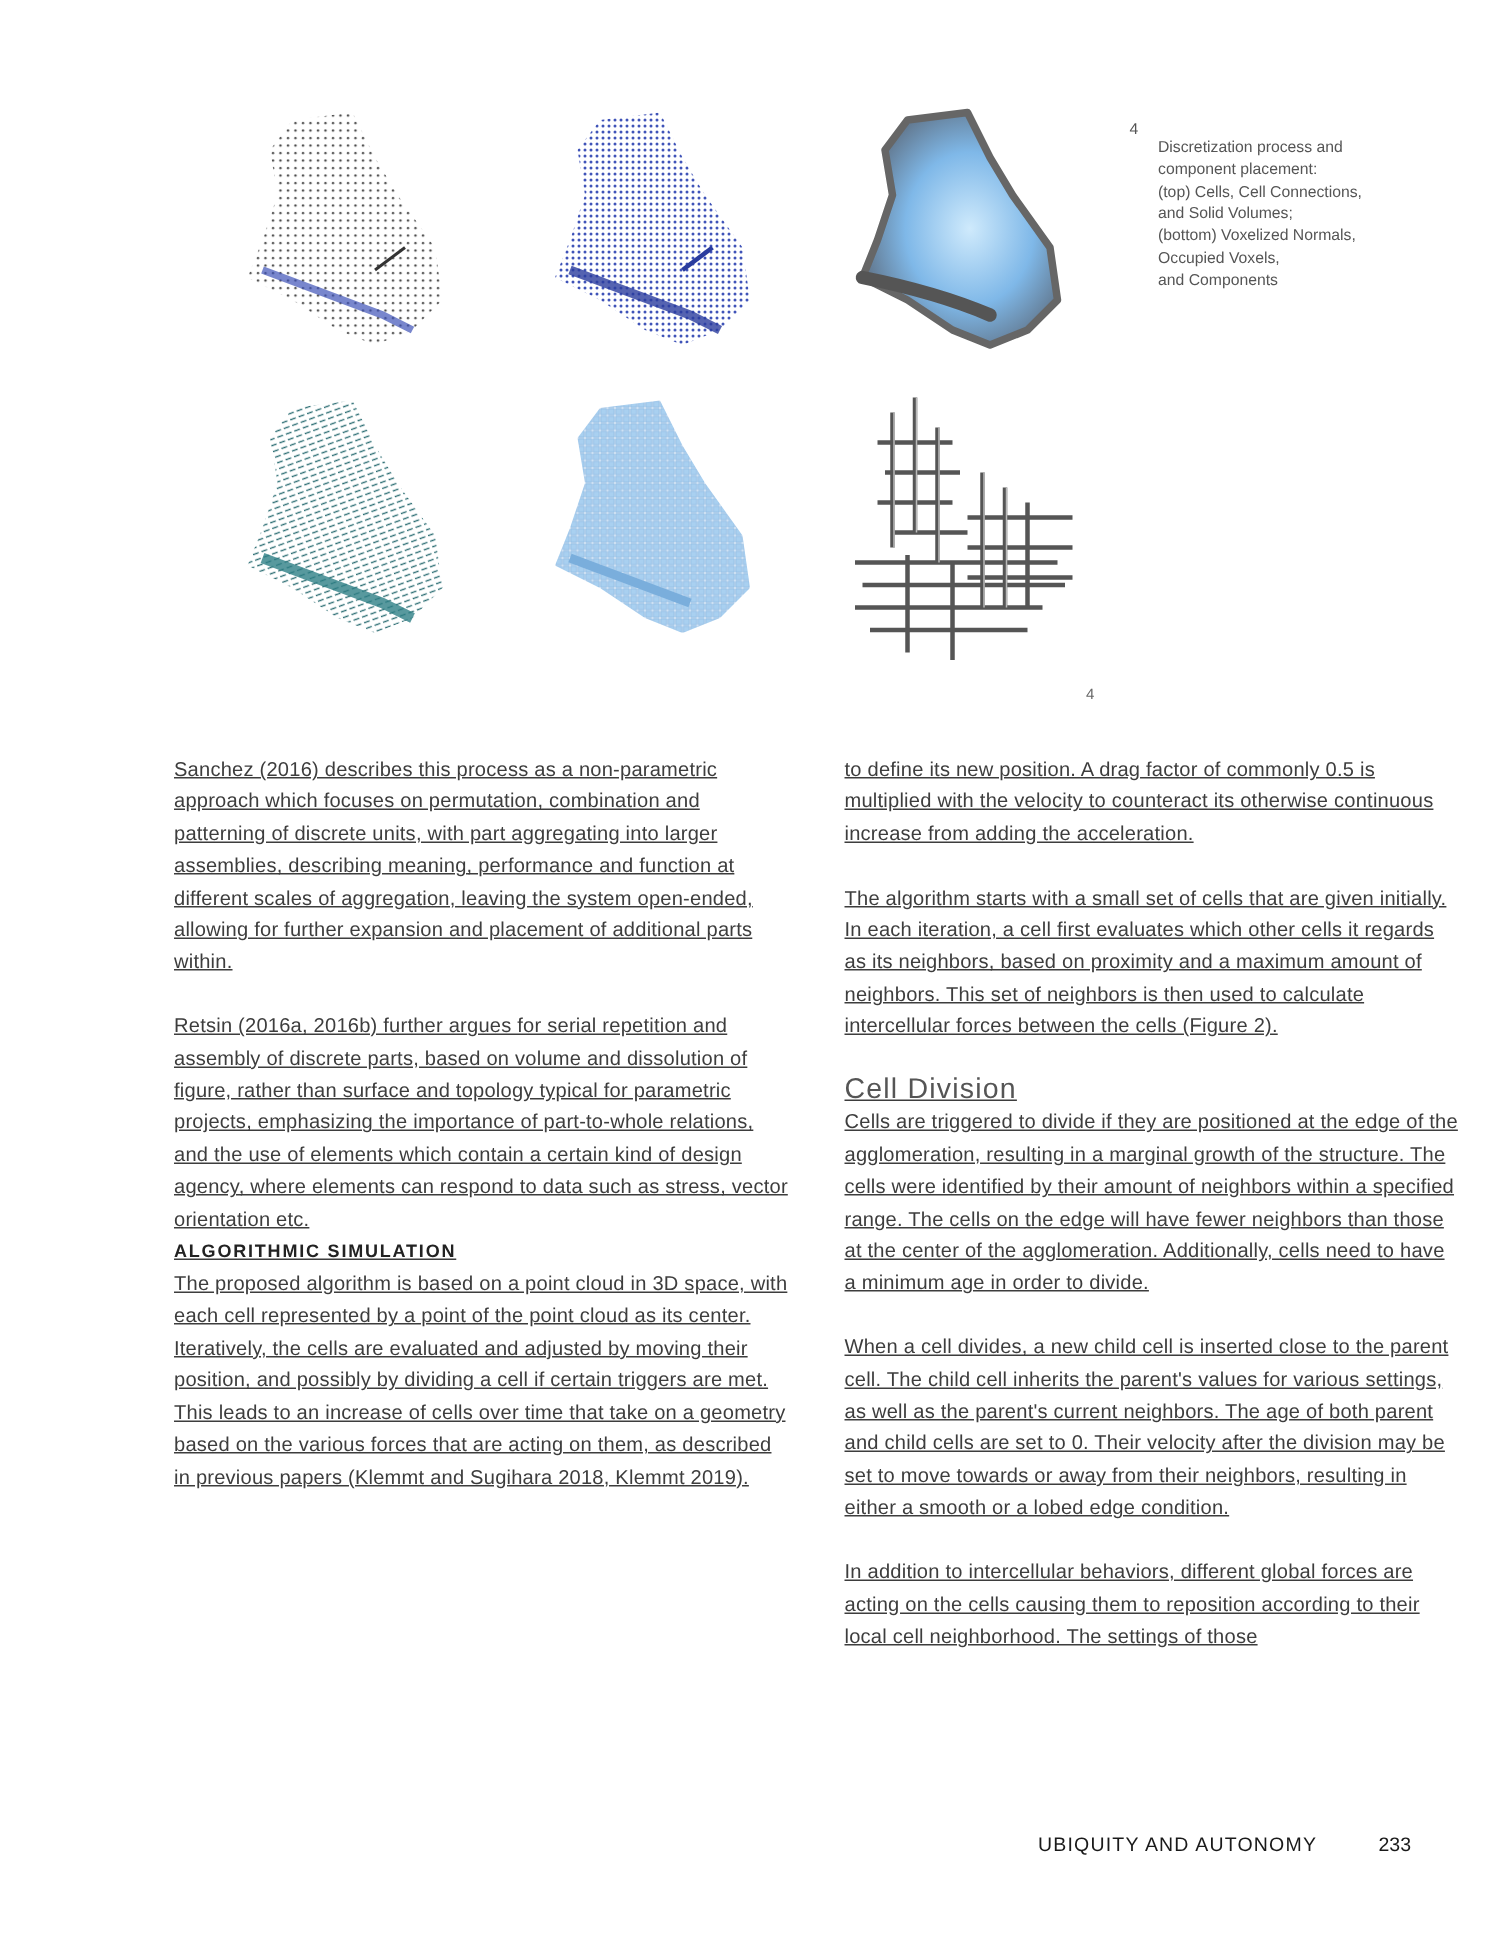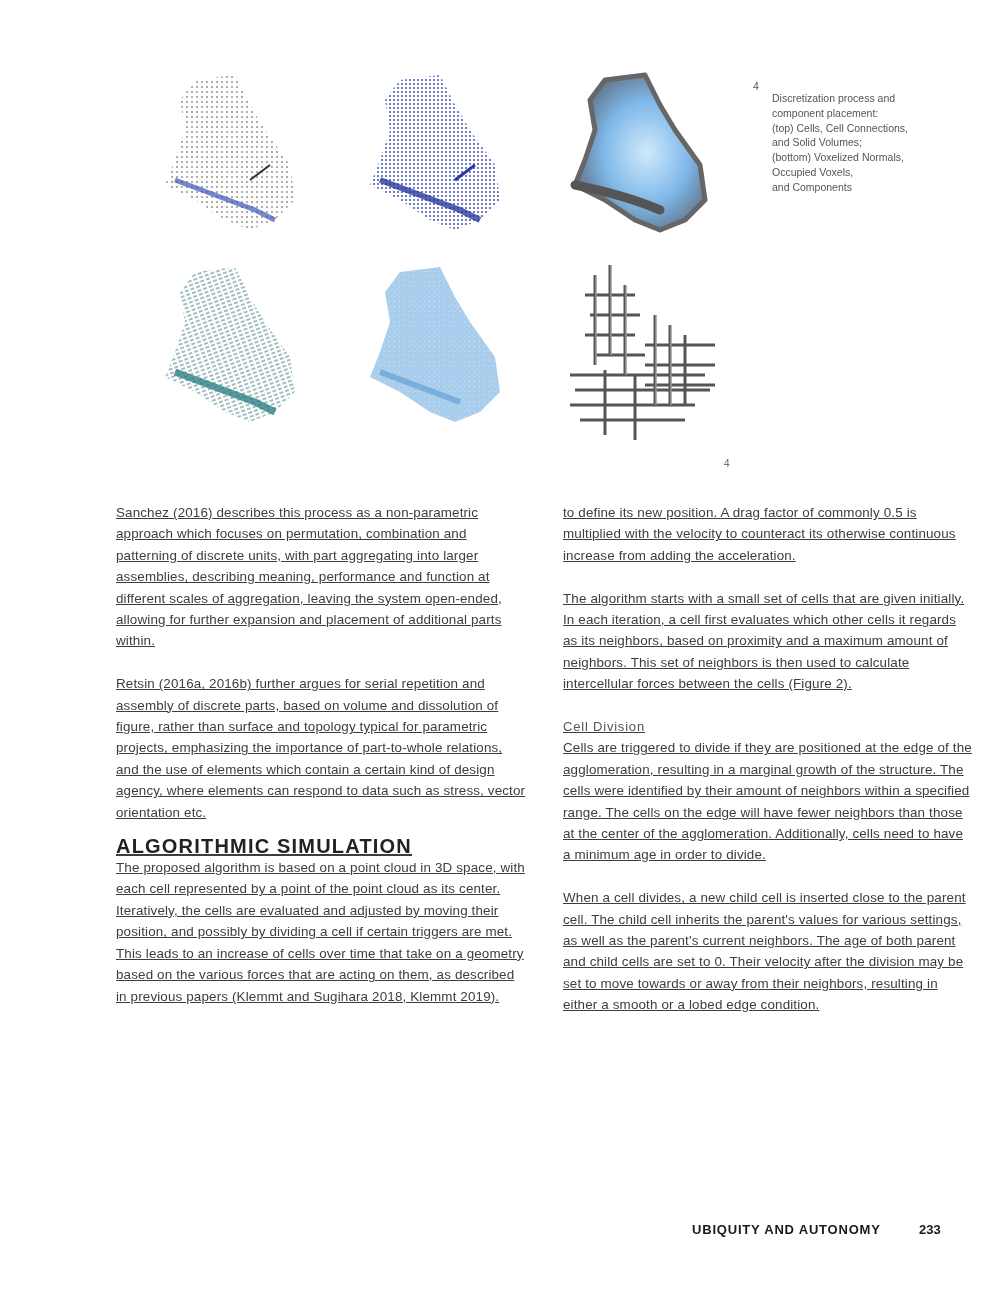--- a/index.html
+++ b/index.html
@@ -8,23 +8,23 @@
   .fig { position:absolute; }
   .fig svg { display:block; }
   .caption { position:absolute; left:753px; top:79px; width:200px;
              font-size:10.5px; line-height:14.8px; color:#555; }
   .caption .num { position:absolute; left:0; top:0; }
   .caption .txt { position:absolute; left:19px; top:12px; white-space:pre-line; width:180px; }
   .fig-label { position:absolute; left:724px; top:458px; font-size:10px; color:#666; }
   .col { position:absolute; width:430px; font-size:13.4px; line-height:21.4px; color:#3d3d3d; letter-spacing:0.15px;text-decoration:underline; }
   .col p { margin:0; }
   .col .gap { height:21.4px; }
-  .h2 { font-size:20px; font-weight:bold; letter-spacing:1.2px; color:#222; line-height:22px; margin-top:12px; }
-  .h3 { font-size:13px; color:#555; letter-spacing:0.8px; }
-  .footer { position:absolute; top:1222px; font-weight:bold; font-size:13px; color:#1a1a1a; }
+  .h2 { font-size:12px; font-weight:bold; letter-spacing:1.2px; color:#222; line-height:22px; }
+  .h3 { font-size:19px; color:#555; letter-spacing:0.8px; }
+  .footer { position:absolute; top:1222px; font-weight:normal; font-size:13px; color:#1a1a1a; }
 </style>
 </head>
 <body>
 
 <svg width="0" height="0" style="position:absolute">
   <defs>
     <pattern id="dots" width="5" height="5" patternUnits="userSpaceOnUse">
       <circle cx="2" cy="2" r="0.8" fill="#444"></circle>
     </pattern>
     <pattern id="dotsBlue" width="4" height="4" patternUnits="userSpaceOnUse">
@@ -114,16 +114,17 @@
 <div class="col" style="left:563px;top:502px;width:410px;">
   <p>to define its new position. A drag factor of commonly 0.5 is multiplied with the velocity to counteract its otherwise continuous increase from adding the acceleration.</p>
   <div class="gap"></div>
   <p>The algorithm starts with a small set of cells that are given initially. In each iteration, a cell first evaluates which other cells it regards as its neighbors, based on proximity and a maximum amount of neighbors. This set of neighbors is then used to calculate intercellular forces between the cells (Figure 2).</p>
   <div class="gap"></div>
   <div class="h3">Cell Division</div>
   <p>Cells are triggered to divide if they are positioned at the edge of the agglomeration, resulting in a marginal growth of the structure. The cells were identified by their amount of neighbors within a specified range. The cells on the edge will have fewer neighbors than those at the center of the agglomeration. Additionally, cells need to have a minimum age in order to divide.</p>
   <div class="gap"></div>
   <p>When a cell divides, a new child cell is inserted close to the parent cell. The child cell inherits the parent's values for various settings, as well as the parent's current neighbors. The age of both parent and child cells are set to 0. Their velocity after the division may be set to move towards or away from their neighbors, resulting in either a smooth or a lobed edge condition.</p>
   <div class="gap"></div>
+  <p>In addition to intercellular behaviors, different global forces are acting on the cells causing them to reposition according to their local cell neighborhood. The settings of those</p>
 </div>
 
 <div class="footer" style="left:692px;letter-spacing:0.8px;">UBIQUITY AND AUTONOMY</div>
 <div class="footer" style="left:919px;">233</div>
 
 </body></html>

